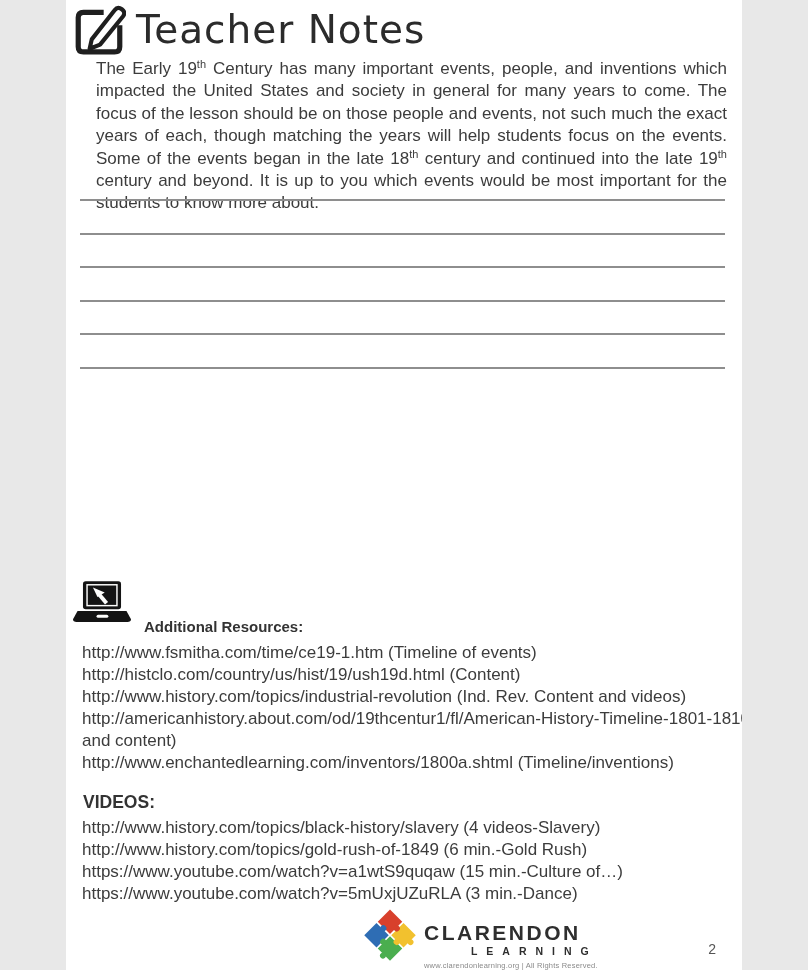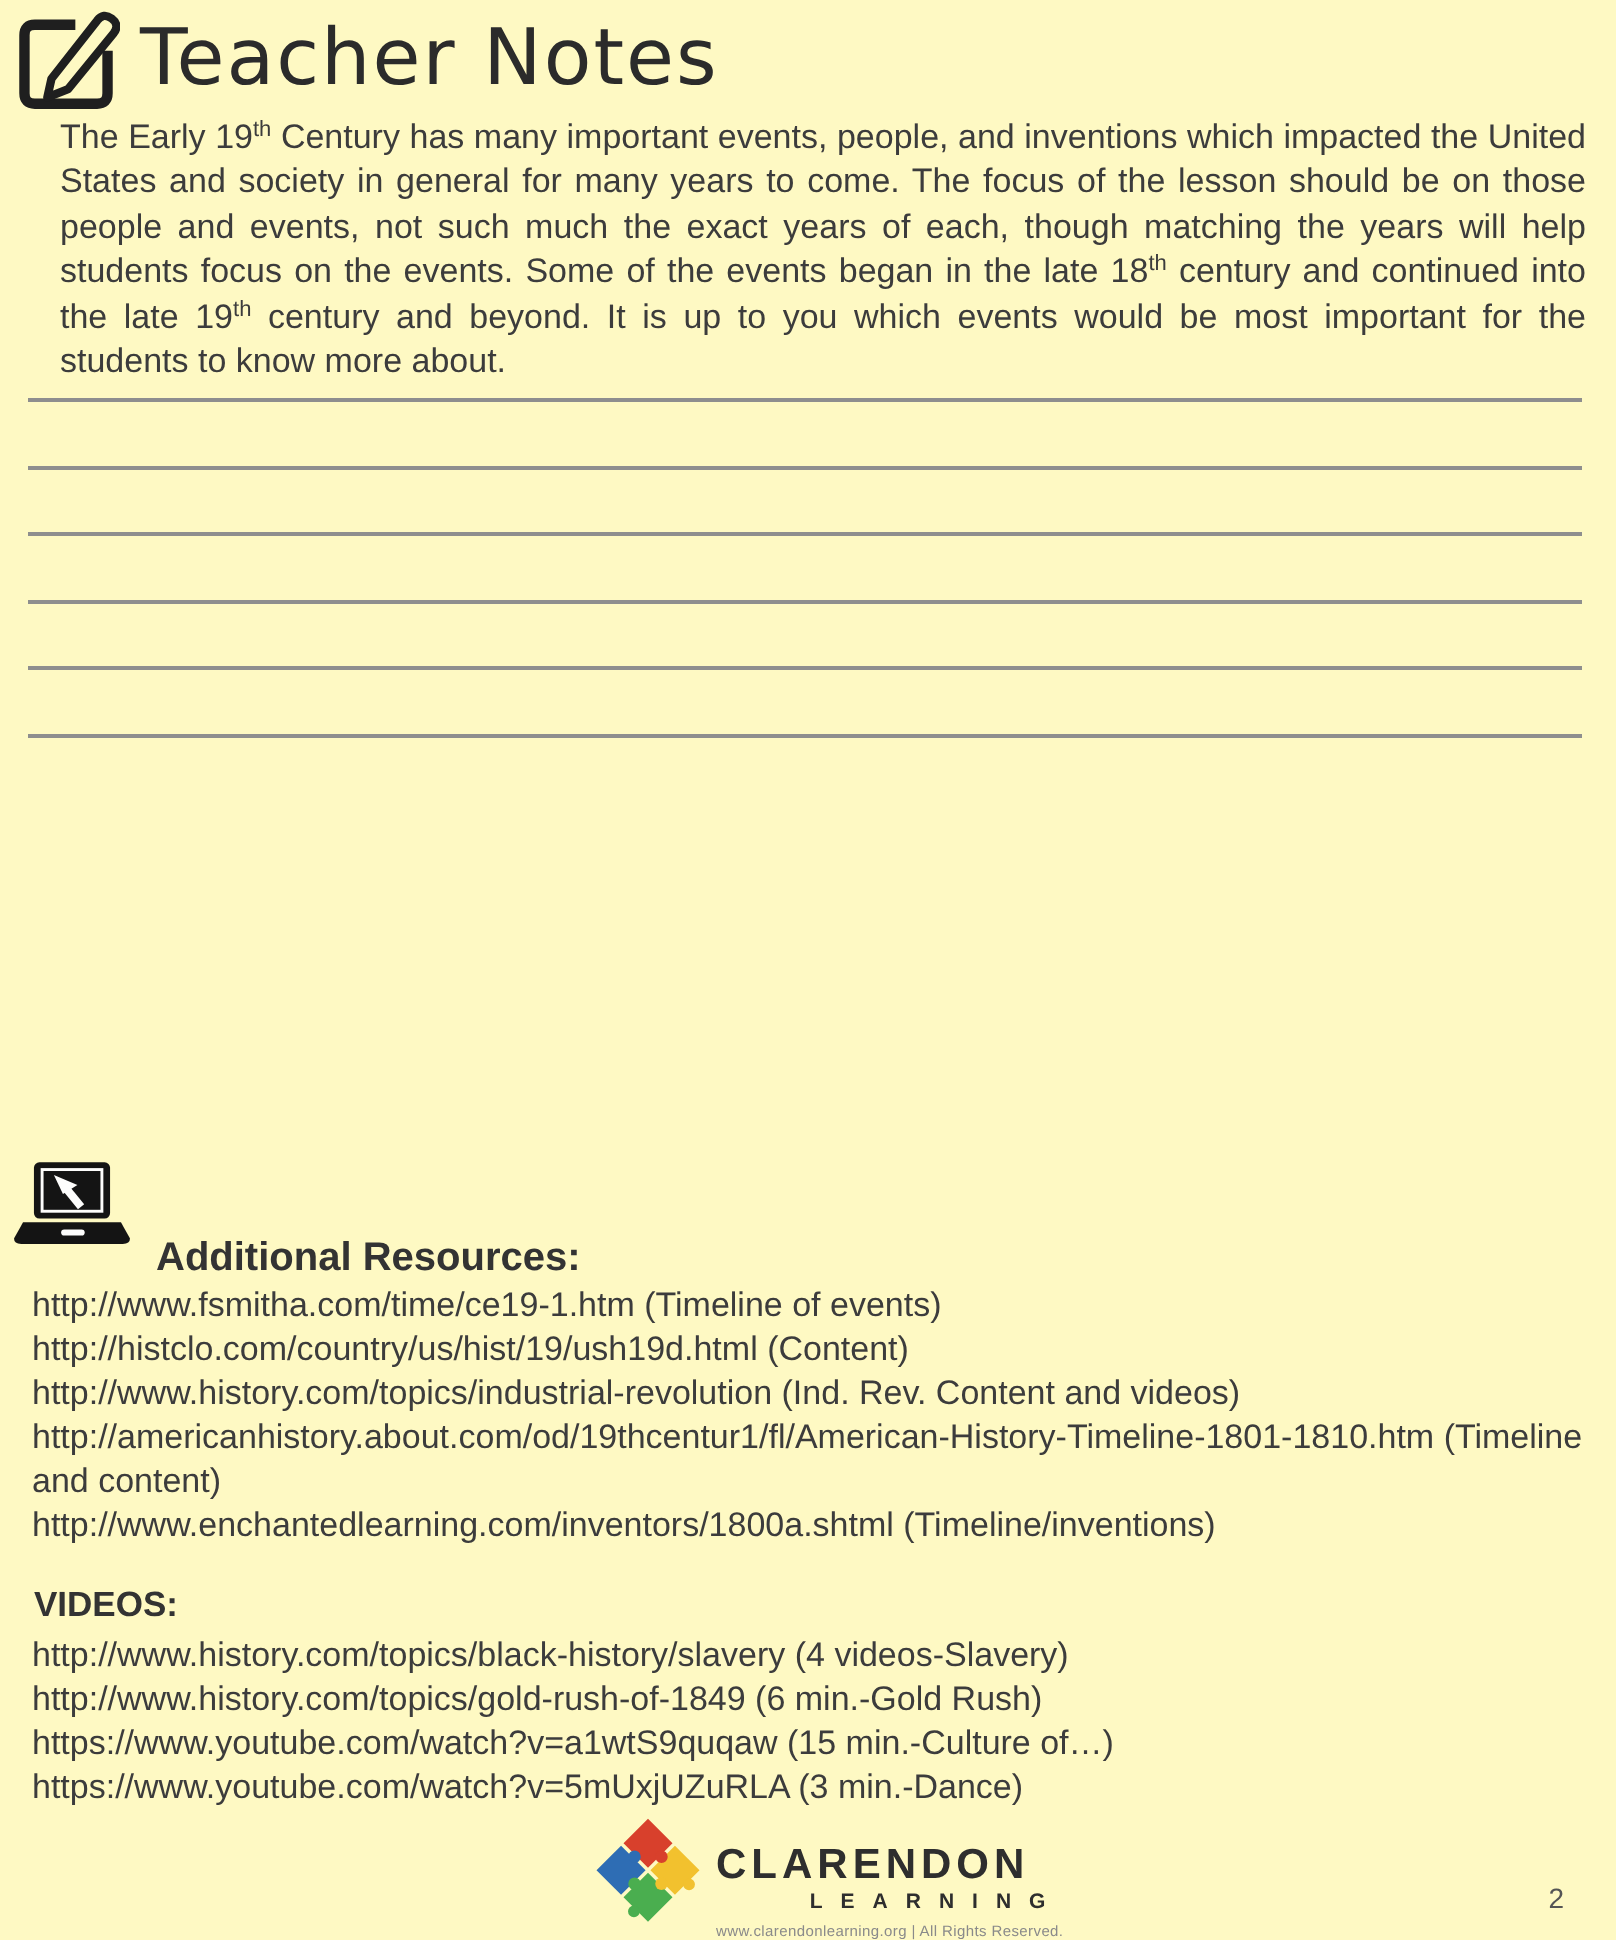--- a/index.html
+++ b/index.html
@@ -1,21 +1,21 @@
 <!DOCTYPE html>
 <html><head>
 <meta charset="utf-8">
 <style>
   html, body { margin: 0; padding: 0; background: #e8e8e8; }
   .page {
     position: relative;
-    width: 808px;
+    width: 676px;
     height: 970px;
     margin: 0 auto;
-    background: #fef9c3;
+    background: #ffffff;
     font-family: "Liberation Sans", sans-serif;
     color: #3c3c3c;
     overflow: hidden;
   }
 
   
   .header { position: absolute; top: 2px; left: 6px; display: flex; align-items: flex-start; }
   .edit-icon { width: 54px; height: 54px; flex: 0 0 auto; }
   .page-title {
     margin: 8px 0 0 10px;
@@ -41,21 +41,21 @@
 
   
   .write-lines { position: absolute; top: 199px; left: 14px; right: 17px; }
   .rule { height: 0; border-top: 2px solid #8e8e8e; margin-bottom: 31.6px; }
 
   
   .resources { position: absolute; top: 578px; left: 0; right: 0; }
   .laptop-icon { position: absolute; left: 7px; top: 2px; width: 58px; height: 44px; }
   .res-heading {
     position: absolute; left: 78px; top: 40px;
-    margin: 0; font-size: 20px; font-weight: bold; color: #333;
+    margin: 0; font-size: 15px; font-weight: bold; color: #333;
   }
   .res-list {
     position: absolute; left: 16px; top: 64px; width: 778px;
     margin: 0; padding: 0; list-style: none;
     font-size: 17px; line-height: 22px;
     overflow-wrap: break-word;
   }
 
   
   .videos { position: absolute; top: 790px; left: 0; right: 0; }

